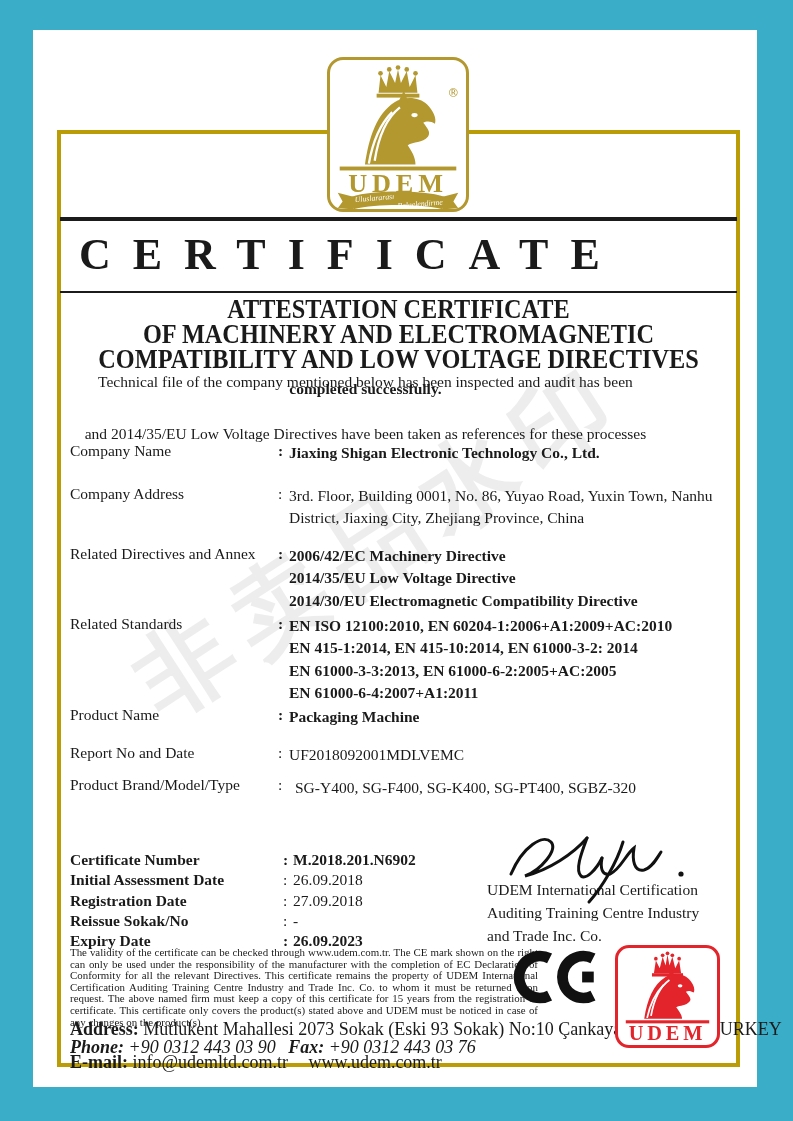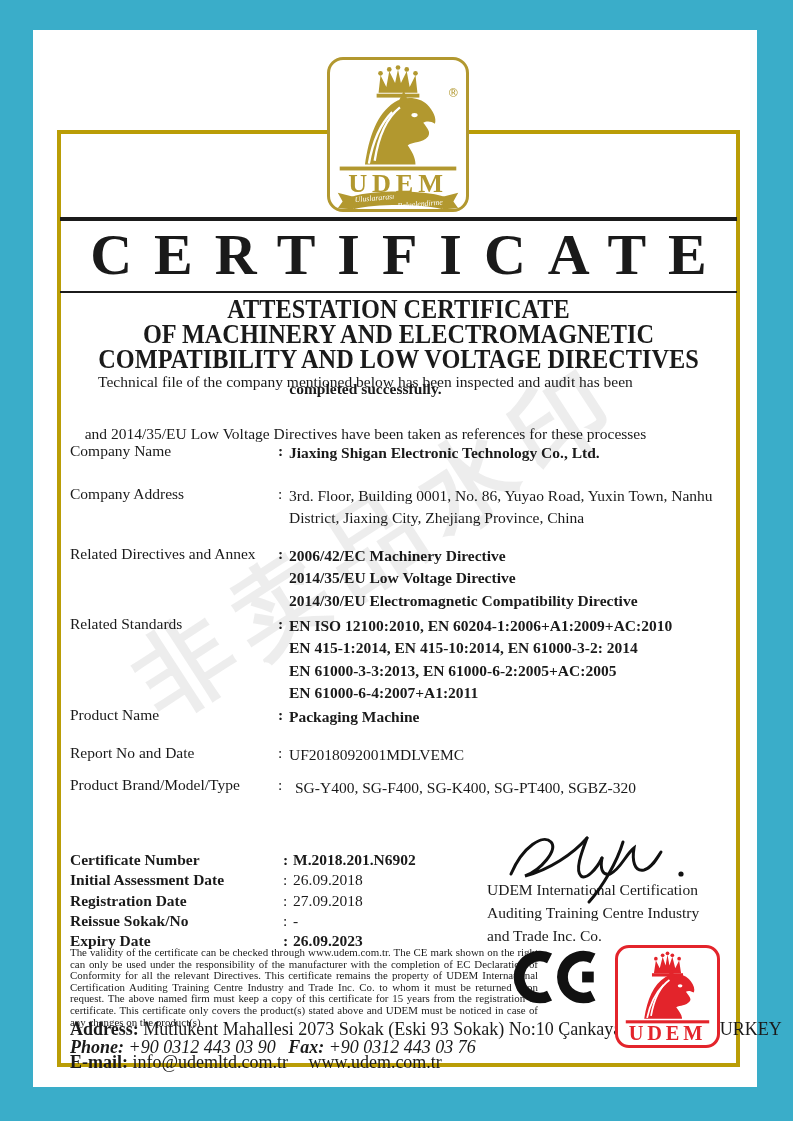--- a/index.html
+++ b/index.html
@@ -22,21 +22,21 @@
     z-index:1;white-space:nowrap;
   }
   .logo-box{
     position:absolute;left:327px;top:57px;width:142px;height:155px;
     background:#ffffff;border:3px solid #B2982F;border-radius:16px;
     box-sizing:border-box;z-index:3;
   }
   .rule{position:absolute;background:#1b1b1b;z-index:3;}
   .title{
     position:absolute;left:57px;top:222px;width:683px;
-    text-align:center;font-size:58px;font-weight:bold;
+    text-align:left;font-size:44px;font-weight:bold;
     letter-spacing:22px;line-height:66px;z-index:3;white-space:nowrap;
     text-indent:22px;
   }
   .heading{position:absolute;left:57px;width:683px;text-align:center;font-weight:bold;font-size:27px;line-height:25px;transform:scaleX(0.9);z-index:3;white-space:nowrap;}
   .intro{position:absolute;left:57px;width:617px;text-align:center;font-size:15.5px;line-height:17.5px;z-index:3;}
   .field{position:absolute;left:0;width:793px;font-size:15.5px;z-index:3;}
   .flabel{position:absolute;left:70px;top:0;}
   .fcolon{position:absolute;left:278px;top:0;}
   .fvalue{position:absolute;left:289px;top:0;width:440px;}
   .fvalue .vline{line-height:22.3px;}

